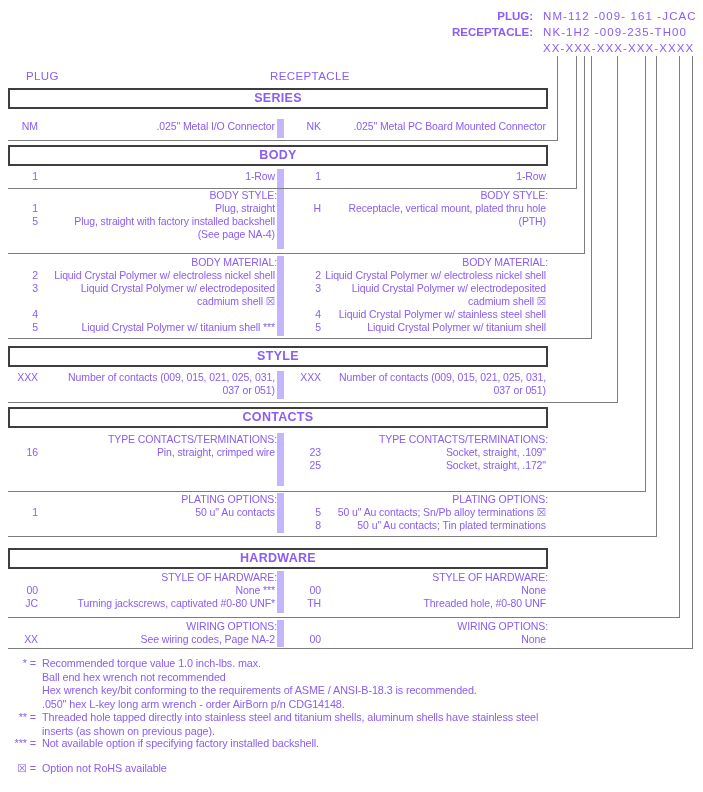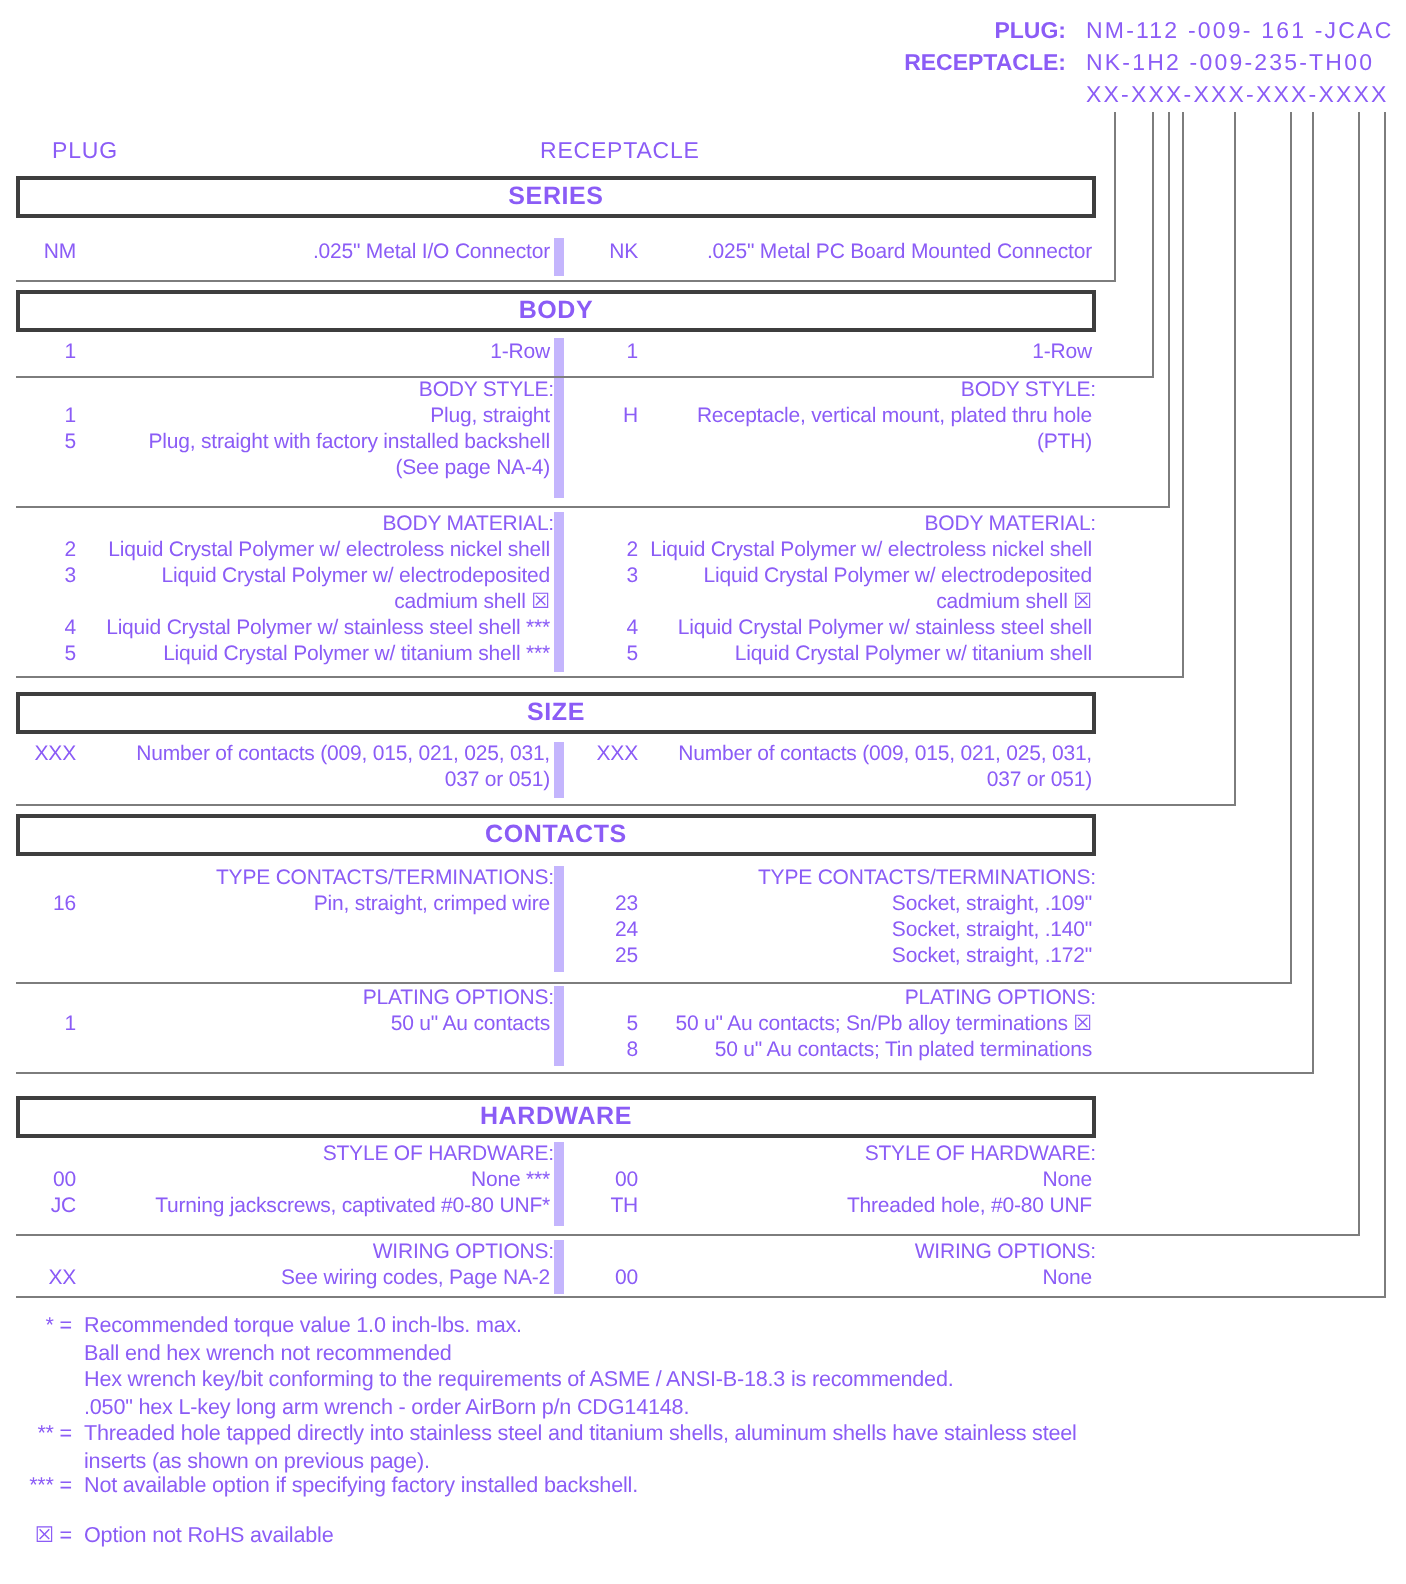--- a/index.html
+++ b/index.html
@@ -18,21 +18,21 @@
   .secbox{
     position:absolute;left:8px;width:540px;height:21px;box-sizing:border-box;
     border:2px solid #3e3e3e;background:#fff;text-align:center;
     font-weight:bold;font-size:12.5px;line-height:17px;letter-spacing:0.3px;
   }
   
   .block{position:absolute;left:8px;width:540px;display:flex;font-size:10.5px;line-height:13px;letter-spacing:-0.1px;}
   .block.lh14{line-height:14px;min-height:19px;}
   .col{box-sizing:border-box;text-align:right;}
   .col.cleft{width:269px;padding-left:2px;flex:none;}
-  .col.cright{flex:1;border-left:5px solid #c4b5fd;padding-left:9px;}
+  .col.cright{flex:1;border-left:7px solid #c4b5fd;padding-left:9px;}
   .row{display:flex;}
   .code{width:28px;flex:none;}
   .desc{flex:1;padding-right:2px;}
   .hrow{padding-left:28px;}
   
   .rule{position:absolute;left:8px;height:1px;background:#7d7d7d;}
   
   .vline{position:absolute;top:56px;width:1px;background:#7d7d7d;}
   
   .fnote{position:absolute;left:0;display:flex;font-size:10.8px;line-height:13.5px;letter-spacing:-0.1px;}
@@ -142,21 +142,20 @@
       <div class="row">
         <span class="code">3</span>
         <span class="desc">Liquid Crystal Polymer w/ electrodeposited</span>
       </div>
       <div class="row">
         <span class="code"></span>
         <span class="desc">cadmium shell  ☒</span>
       </div>
       <div class="row">
         <span class="code">4</span>
-        <span class="desc">Liquid Crystal Polymer w/ stainless steel shell ***</span>
       </div>
       <div class="row">
         <span class="code">5</span>
         <span class="desc">Liquid Crystal Polymer w/ titanium shell ***</span>
       </div>
     </div>
     <div class="col cright">
       <div class="hrow">BODY MATERIAL:</div>
       <div class="row">
         <span class="code">2</span>
@@ -175,21 +174,21 @@
         <span class="desc">Liquid Crystal Polymer w/ stainless steel shell</span>
       </div>
       <div class="row">
         <span class="code">5</span>
         <span class="desc">Liquid Crystal Polymer w/ titanium shell</span>
       </div>
     </div>
   </div>
   <div class="rule" style="top:338px;width:583px"></div>
 
-  <div class="secbox" style="top:346px">SIZE</div>
+  <div class="secbox" style="top:346px">STYLE</div>
   <div class="block" style="top:371px;min-height:28px">
     <div class="col cleft">
       <div class="row">
         <span class="code">XXX</span>
         <span class="desc">Number of contacts (009, 015, 021, 025, 031,</span>
       </div>
       <div class="row">
         <span class="code"></span>
         <span class="desc">037 or 051)</span>
       </div>
@@ -214,24 +213,20 @@
       <div class="row">
         <span class="code">16</span>
         <span class="desc">Pin, straight, crimped wire</span>
       </div>
     </div>
     <div class="col cright">
       <div class="hrow">TYPE CONTACTS/TERMINATIONS:</div>
       <div class="row">
         <span class="code">23</span>
         <span class="desc">Socket, straight, .109"</span>
-      </div>
-      <div class="row">
-        <span class="code">24</span>
-        <span class="desc">Socket, straight, .140"</span>
       </div>
       <div class="row">
         <span class="code">25</span>
         <span class="desc">Socket, straight, .172"</span>
       </div>
     </div>
   </div>
   <div class="rule" style="top:491px;width:637px"></div>
 
   <div class="block" style="top:493px;min-height:40px">

